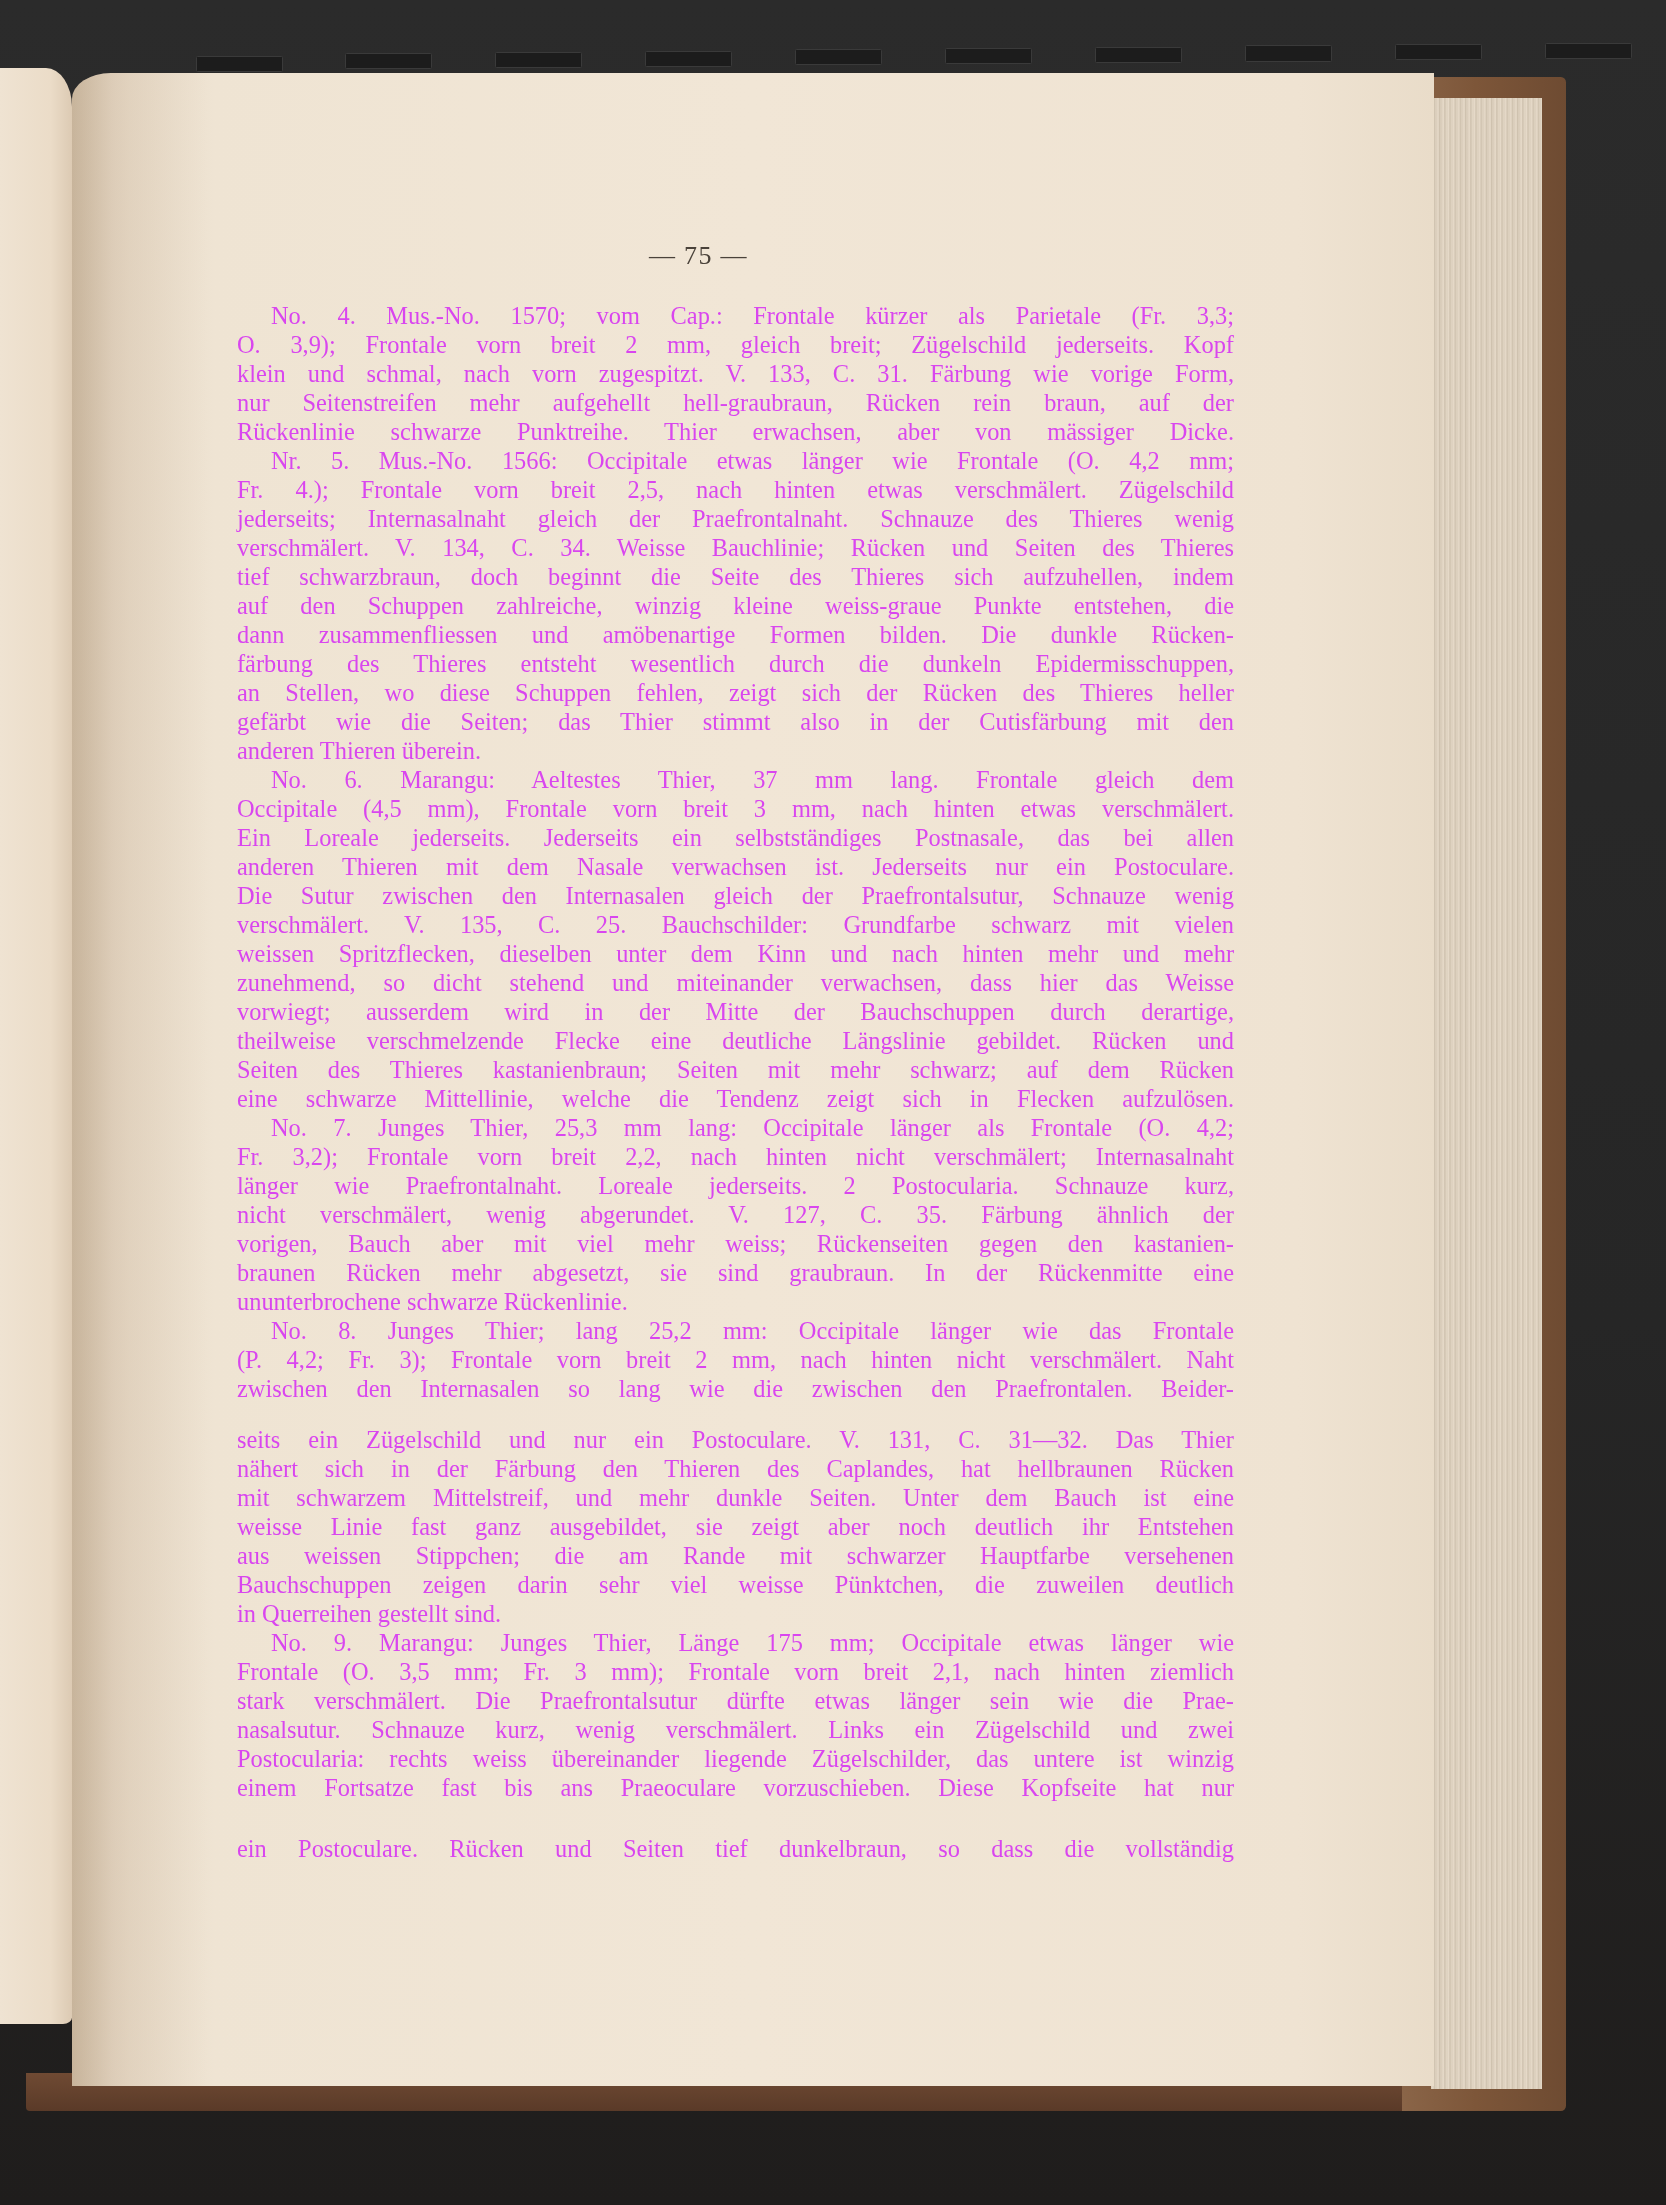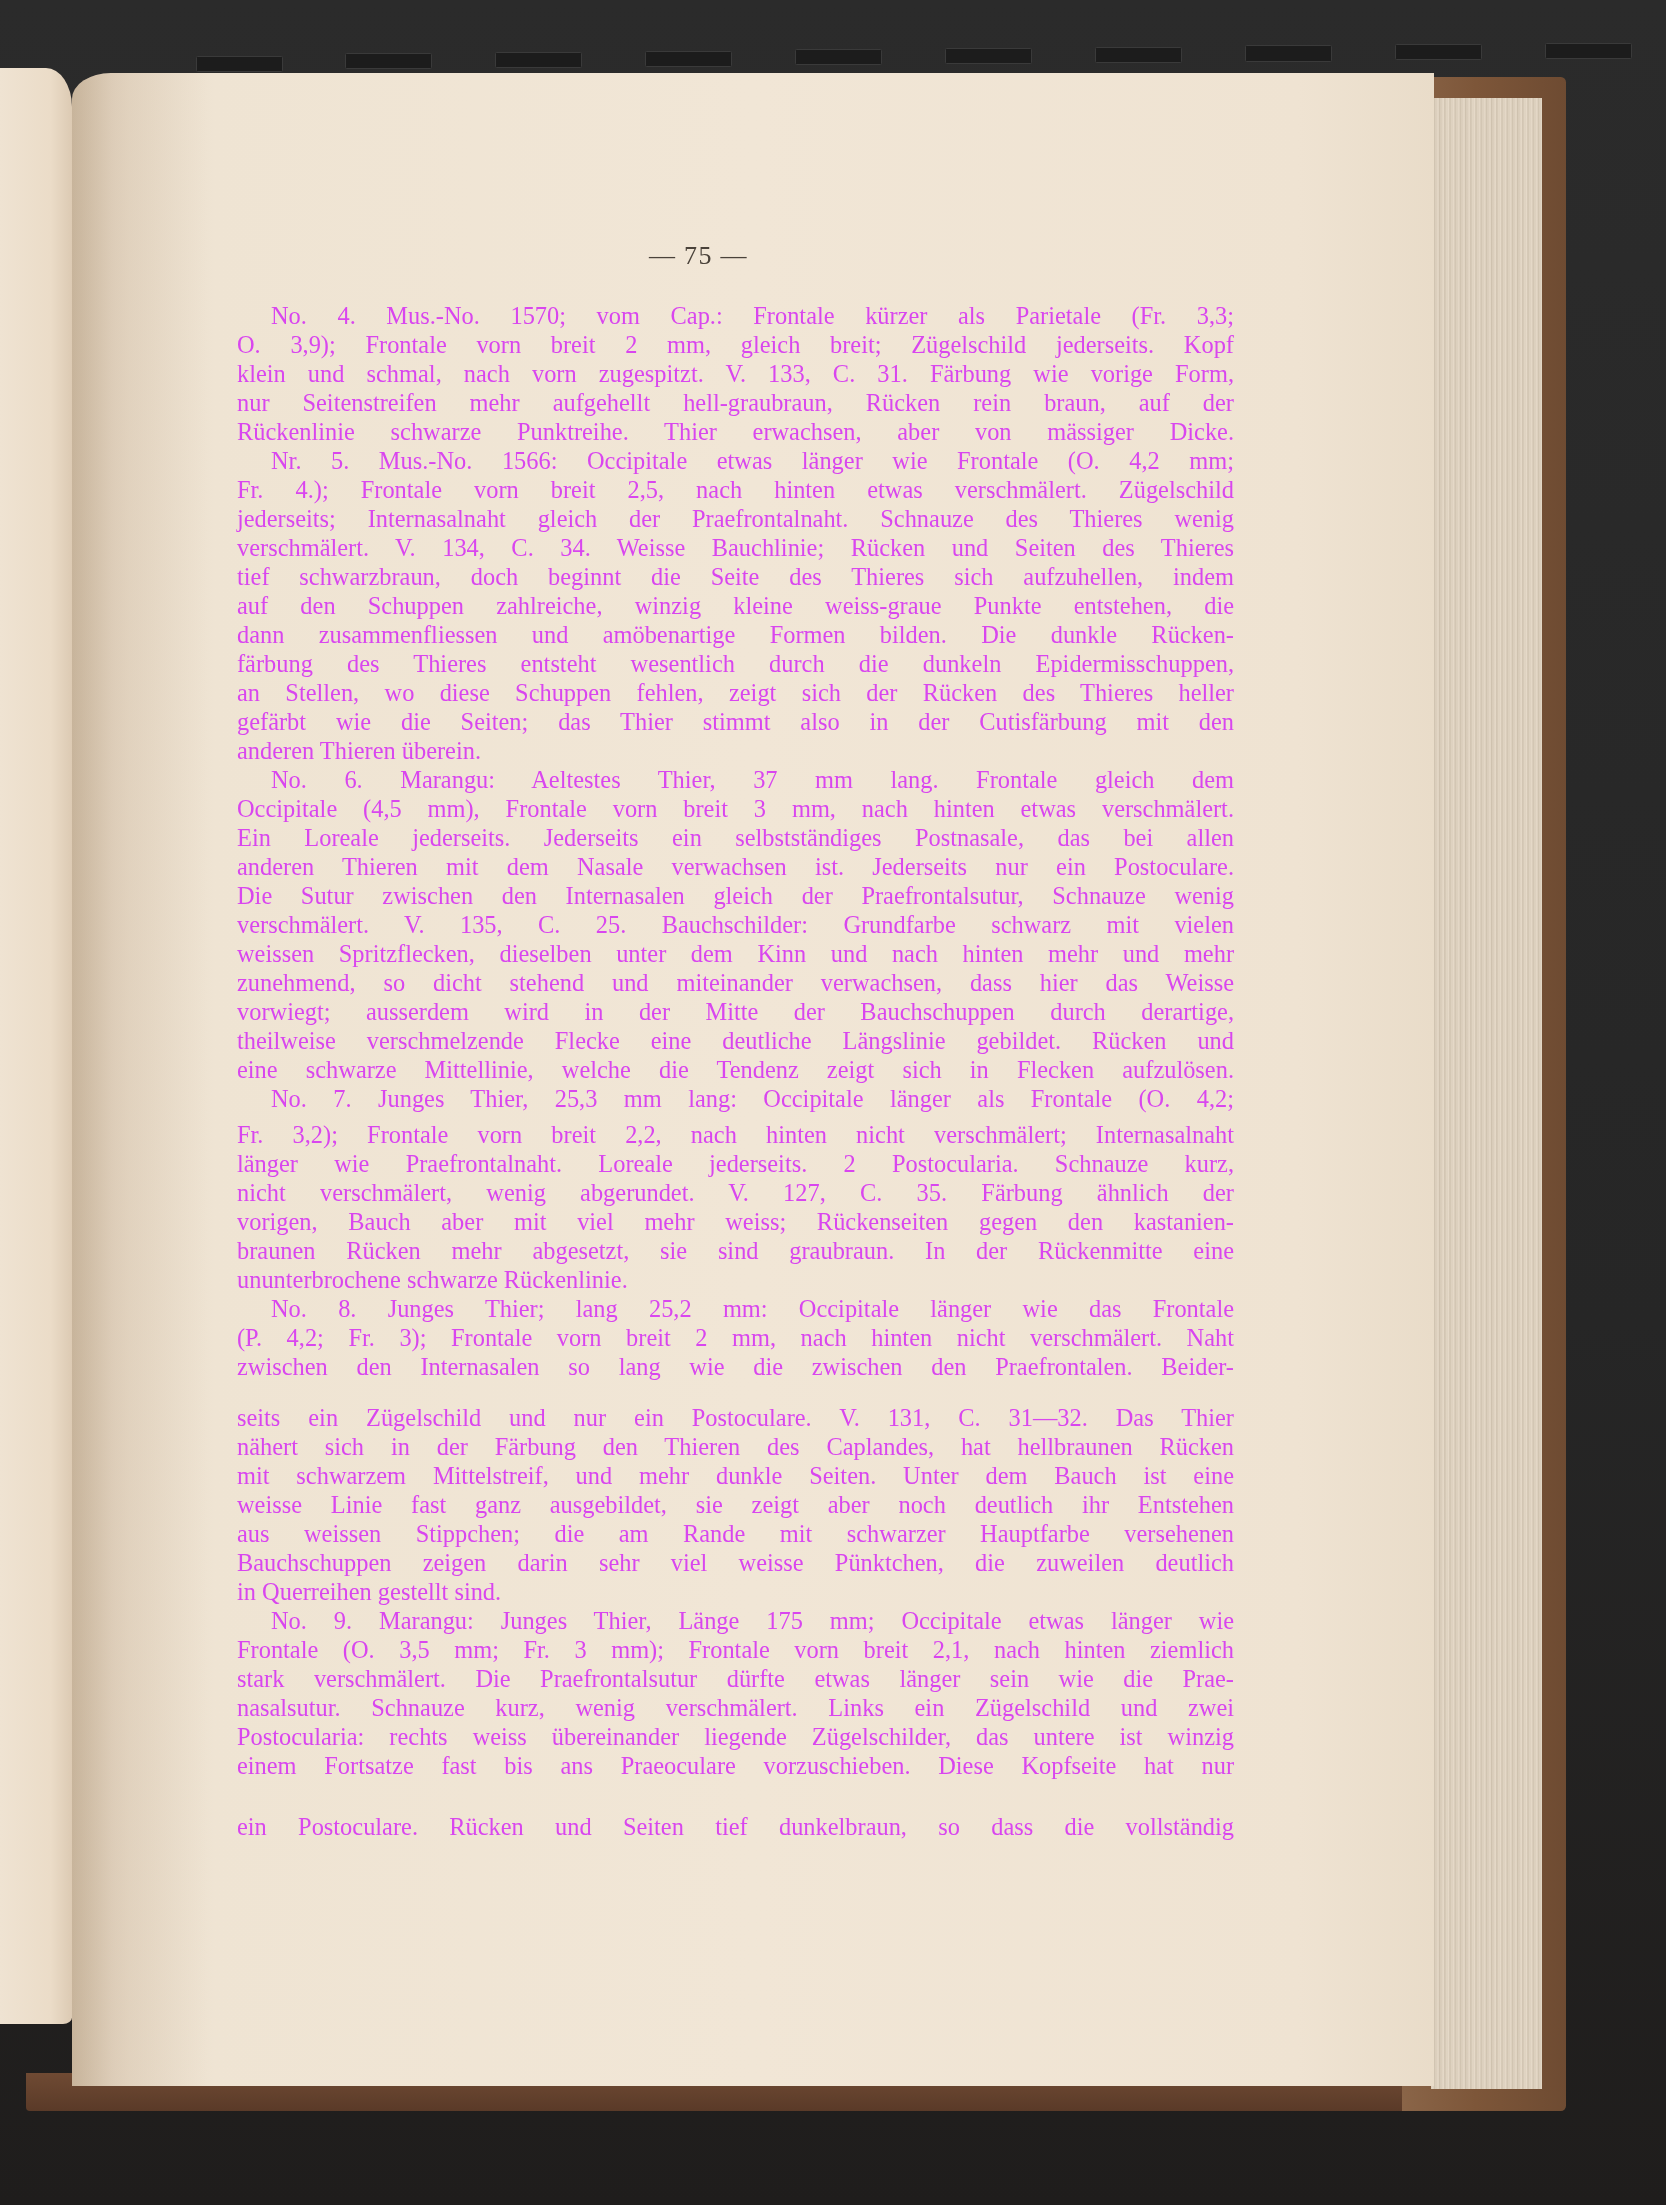--- a/index.html
+++ b/index.html
@@ -126,26 +126,27 @@
     <span class="line indent" style="white-space: normal;">No. 6. Marangu: Aeltestes Thier, 37 mm lang. Frontale gleich dem</span>
     <span class="line" style="white-space: normal;">Occipitale (4,5 mm), Frontale vorn breit 3 mm, nach hinten etwas verschmälert.</span>
     <span class="line" style="white-space: normal;">Ein Loreale jederseits. Jederseits ein selbstständiges Postnasale, das bei allen</span>
     <span class="line" style="white-space: normal;">anderen Thieren mit dem Nasale verwachsen ist. Jederseits nur ein Postoculare.</span>
     <span class="line" style="white-space: normal;">Die Sutur zwischen den Internasalen gleich der Praefrontalsutur, Schnauze wenig</span>
     <span class="line" style="white-space: normal;">verschmälert. V. 135, C. 25. Bauchschilder: Grundfarbe schwarz mit vielen</span>
     <span class="line" style="white-space: normal;">weissen Spritzflecken, dieselben unter dem Kinn und nach hinten mehr und mehr</span>
     <span class="line" style="white-space: normal;">zunehmend, so dicht stehend und miteinander verwachsen, dass hier das Weisse</span>
     <span class="line" style="white-space: normal;">vorwiegt; ausserdem wird in der Mitte der Bauchschuppen durch derartige,</span>
     <span class="line" style="white-space: normal;">theilweise verschmelzende Flecke eine deutliche Längslinie gebildet. Rücken und</span>
+    <span class="line" style="white-space: normal;">Seiten des Thieres kastanienbraun; Seiten mit mehr schwarz; auf dem Rücken</span>
     <span class="line" style="white-space: normal;">eine schwarze Mittellinie, welche die Tendenz zeigt sich in Flecken aufzulösen.</span>
   </div>
 
   <div class="paragraph">
     <span class="line indent" style="white-space: normal;">No. 7. Junges Thier, 25,3 mm lang: Occipitale länger als Frontale (O. 4,2;</span>
-    <span class="line" style="white-space: normal; margin-top: 7px;">Fr. 3,2); Frontale vorn breit 2,2, nach hinten nicht verschmälert; Internasalnaht</span>
+    <span class="line" style="white-space: normal;">Fr. 3,2); Frontale vorn breit 2,2, nach hinten nicht verschmälert; Internasalnaht</span>
     <span class="line" style="white-space: normal;">länger wie Praefrontalnaht. Loreale jederseits. 2 Postocularia. Schnauze kurz,</span>
     <span class="line" style="white-space: normal;">nicht verschmälert, wenig abgerundet. V. 127, C. 35. Färbung ähnlich der</span>
     <span class="line" style="white-space: normal;">vorigen, Bauch aber mit viel mehr weiss; Rückenseiten gegen den kastanien-</span>
     <span class="line" style="white-space: normal;">braunen Rücken mehr abgesetzt, sie sind graubraun. In der Rückenmitte eine</span>
     <span class="line last" style="white-space: normal;">ununterbrochene schwarze Rückenlinie.</span>
   </div>
 
   <div class="paragraph">
     <span class="line indent" style="white-space: normal;">No. 8. Junges Thier; lang 25,2 mm: Occipitale länger wie das Frontale</span>
     <span class="line" style="white-space: normal;">(P. 4,2; Fr. 3); Frontale vorn breit 2 mm, nach hinten nicht verschmälert. Naht</span>

